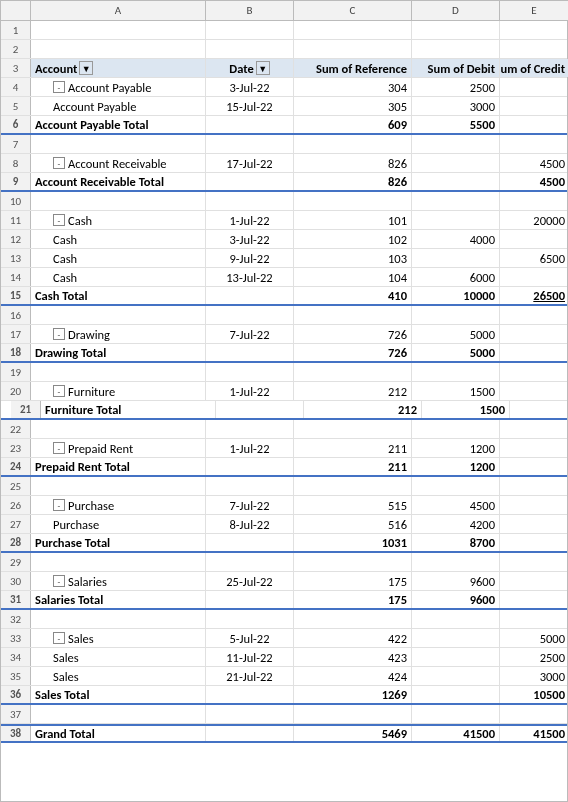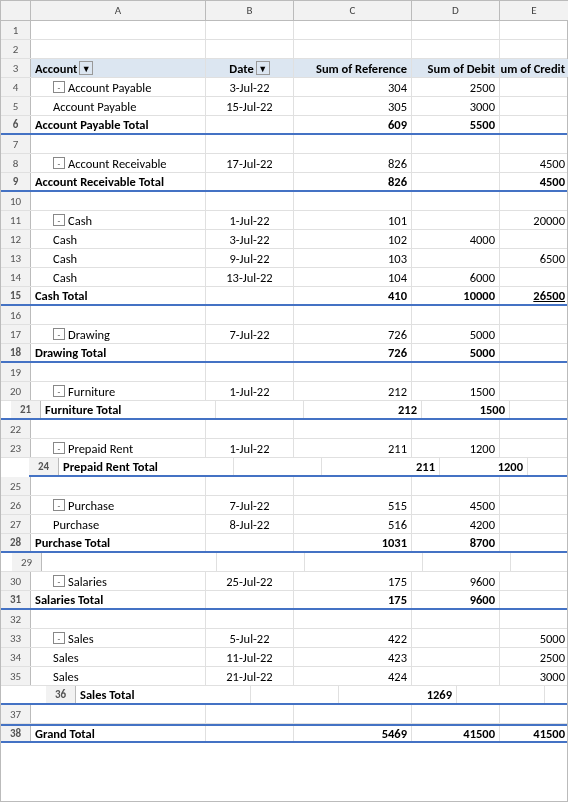--- a/index.html
+++ b/index.html
@@ -361,21 +361,21 @@
       <div class="cell row-num">23</div>
       <div class="cell col-a" style="padding-left: 22px;">
         <span class="expand-icon">-</span>
         <span>Prepaid Rent</span>
       </div>
       <div class="cell col-b">1-Jul-22</div>
       <div class="cell col-c">211</div>
       <div class="cell col-d">1200</div>
       <div class="cell col-e"></div>
     </div>
-      <div class="grid-row bold-row" style="border-bottom: 2px solid rgb(68, 114, 196); margin-left: 28px;">
+      <div class="grid-row bold-row" style="border-bottom: 2px solid rgb(68, 114, 196);">
       <div class="cell row-num">24</div>
       <div class="cell col-a" style="font-weight:bold;">Prepaid Rent  Total</div>
       <div class="cell col-b"></div>
       <div class="cell col-c" style="font-weight:bold;">211</div>
       <div class="cell col-d" style="font-weight:bold;">1200</div>
       <div class="cell col-e" style="font-weight:bold;"></div>
     </div>
       <div class="grid-row" style="height: 19px;">
       <div class="cell row-num">25</div>
       <div class="cell col-a"></div>
@@ -407,21 +407,21 @@
       <div class="cell col-e"></div>
     </div>
       <div class="grid-row bold-row" style="border-bottom: 2px solid rgb(68, 114, 196);">
       <div class="cell row-num">28</div>
       <div class="cell col-a" style="font-weight:bold;">Purchase  Total</div>
       <div class="cell col-b"></div>
       <div class="cell col-c" style="font-weight:bold;">1031</div>
       <div class="cell col-d" style="font-weight:bold;">8700</div>
       <div class="cell col-e" style="font-weight:bold;"></div>
     </div>
-      <div class="grid-row" style="height: 14px; padding-left: 11px;">
+      <div class="grid-row" style="height: 14px;">
       <div class="cell row-num">29</div>
       <div class="cell col-a"></div>
       <div class="cell col-b"></div>
       <div class="cell col-c"></div>
       <div class="cell col-d"></div>
       <div class="cell col-e"></div>
     </div>
       <div class="grid-row">
       <div class="cell row-num">30</div>
       <div class="cell col-a" style="padding-left: 22px;">
@@ -475,21 +475,21 @@
       <div class="cell row-num">35</div>
       <div class="cell col-a" style="padding-left: 22px;">
 
         <span>Sales</span>
       </div>
       <div class="cell col-b">21-Jul-22</div>
       <div class="cell col-c">424</div>
       <div class="cell col-d"></div>
       <div class="cell col-e">3000</div>
     </div>
-      <div class="grid-row bold-row" style="border-bottom: 2px solid rgb(68, 114, 196); padding-left: 45px;">
+      <div class="grid-row bold-row" style="border-bottom: 2px solid rgb(68, 114, 196);">
       <div class="cell row-num">36</div>
       <div class="cell col-a" style="font-weight:bold;">Sales Total</div>
       <div class="cell col-b"></div>
       <div class="cell col-c" style="font-weight:bold;">1269</div>
       <div class="cell col-d" style="font-weight:bold;"></div>
       <div class="cell col-e" style="font-weight:bold;">10500</div>
     </div>
       <div class="grid-row" style="height: 19px;">
       <div class="cell row-num">37</div>
       <div class="cell col-a"></div>

